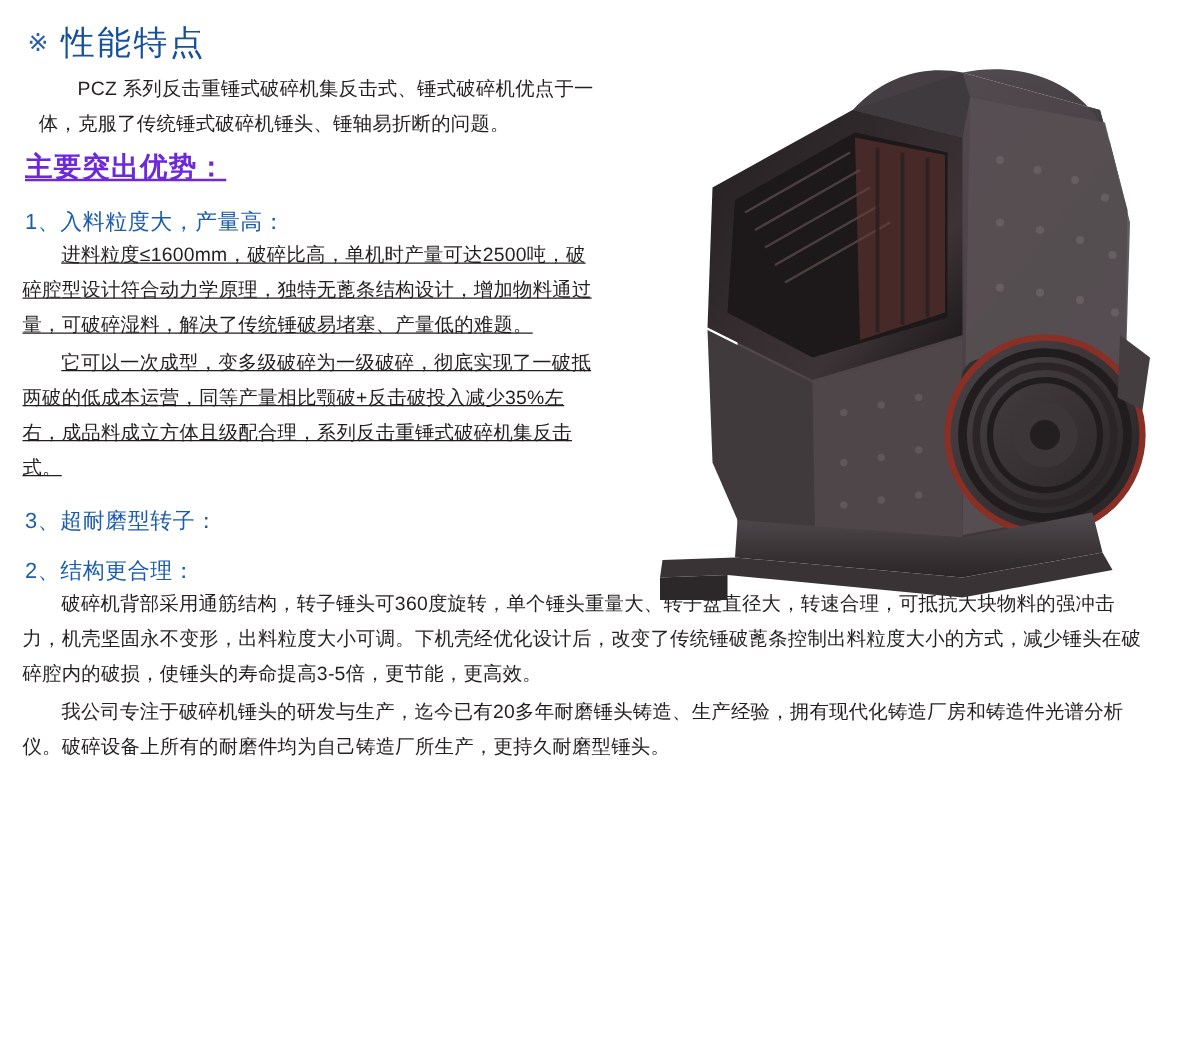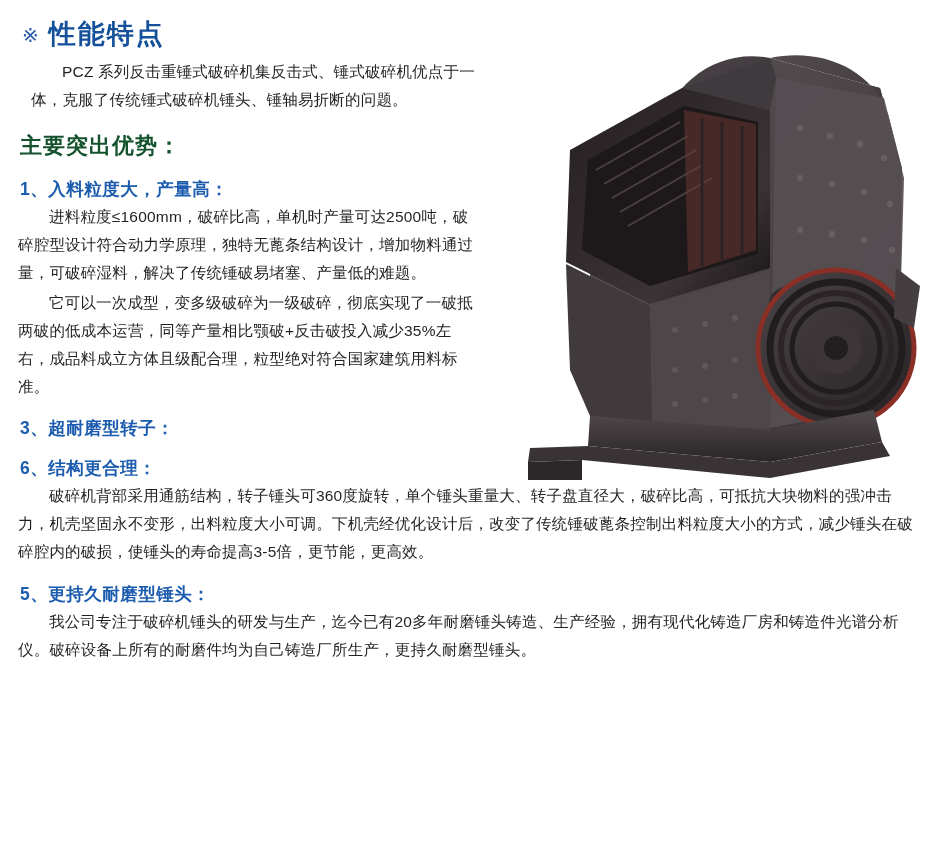--- a/index.html
+++ b/index.html
@@ -32,56 +32,58 @@
   }
   .asterisk-icon {
     color: #2b5ea8;
     font-size: 20px;
     line-height: 1;
     transform: translateY(1px);
   }
   .main-title {
     color: #15509a;
     font-size: 27px;
-    font-weight: bold;
+    font-weight: normal;
     letter-spacing: 2px;
   }
 
   
   .intro-para {
     width: 460px;
     font-size: 15.5px;
     line-height: 1.78;
     text-indent: 2em;
     margin: 6px 0 0 13px;
     letter-spacing: 0.2px;
   }
   .section-title {
-    color: #14532d;
+    color: #6d28d9;
     font-size: 22px;
     font-weight: bold;
     letter-spacing: 1px;
-    margin: 18px 0 4px 2px;
+    margin: 6px 0 4px 2px;
+    text-decoration: underline;
   }
   .sub-title {
     color: #1b5cae;
     font-size: 17.5px;
-    font-weight: bold;
+    font-weight: normal;
     letter-spacing: 0.5px;
     margin: 16px 0 2px 2px;
   }
   .body-para {
     font-size: 15.5px;
     line-height: 1.8;
     text-indent: 2em;
     margin: 2px 0 0 0;
     letter-spacing: 0.2px;
   }
   .narrow {
     width: 460px;
+    text-decoration: underline;
   }
   .wide {
     width: 905px;
   }
 
   
   .product-image {
     position: absolute;
     left: 470px;
     top: 18px;
@@ -102,28 +104,27 @@
     <span class="main-title">性能特点</span>
   </div>
 
   <p class="intro-para">PCZ 系列反击重锤式破碎机集反击式、锤式破碎机优点于一体，克服了传统锤式破碎机锤头、锤轴易折断的问题。</p>
 
   <div class="section-title">主要突出优势：</div>
 
   <div class="sub-title">1、入料粒度大，产量高：</div>
   <p class="body-para narrow">进料粒度≤1600mm，破碎比高，单机时产量可达2500吨，破碎腔型设计符合动力学原理，独特无蓖条结构设计，增加物料通过量，可破碎湿料，解决了传统锤破易堵塞、产量低的难题。</p>
 
-  <p class="body-para narrow">它可以一次成型，变多级破碎为一级破碎，彻底实现了一破抵两破的低成本运营，同等产量相比颚破+反击破投入减少35%左右，成品料成立方体且级配合理，粒型绝对符合国家建筑用料标准。</p>
+  <p class="body-para narrow">它可以一次成型，变多级破碎为一级破碎，彻底实现了一破抵两破的低成本运营，同等产量相比颚破+反击破投入减少35%左右，成品料成立方体且级配合理，系列反击重锤式破碎机集反击式。</p>
 
   <div class="sub-title">3、超耐磨型转子：</div>
 
-  <div class="sub-title">6、结构更合理：</div>
-  <p class="body-para wide">破碎机背部采用通筋结构，转子锤头可360度旋转，单个锤头重量大、转子盘直径大，破碎比高，可抵抗大块物料的强冲击力，机壳坚固永不变形，出料粒度大小可调。下机壳经优化设计后，改变了传统锤破蓖条控制出料粒度大小的方式，减少锤头在破碎腔内的破损，使锤头的寿命提高3-5倍，更节能，更高效。</p>
-
-  <div class="sub-title">5、更持久耐磨型锤头：</div>
+  <div class="sub-title">2、结构更合理：</div>
+  <p class="body-para wide">破碎机背部采用通筋结构，转子锤头可360度旋转，单个锤头重量大、转子盘直径大，转速合理，可抵抗大块物料的强冲击力，机壳坚固永不变形，出料粒度大小可调。下机壳经优化设计后，改变了传统锤破蓖条控制出料粒度大小的方式，减少锤头在破碎腔内的破损，使锤头的寿命提高3-5倍，更节能，更高效。</p>
+
   <p class="body-para wide">我公司专注于破碎机锤头的研发与生产，迄今已有20多年耐磨锤头铸造、生产经验，拥有现代化铸造厂房和铸造件光谱分析仪。破碎设备上所有的耐磨件均为自己铸造厂所生产，更持久耐磨型锤头。</p>
 
   <div class="product-image">
     <svg width="470" height="470" viewBox="0 0 470 470" xmlns="http://www.w3.org/2000/svg">
       <defs>
         <linearGradient id="bodyGrad" x1="0" y1="0" x2="1" y2="1">
           <stop offset="0%" stop-color="#5b5256"></stop>
           <stop offset="55%" stop-color="#4a4246"></stop>
           <stop offset="100%" stop-color="#352f32"></stop>
         </linearGradient>

